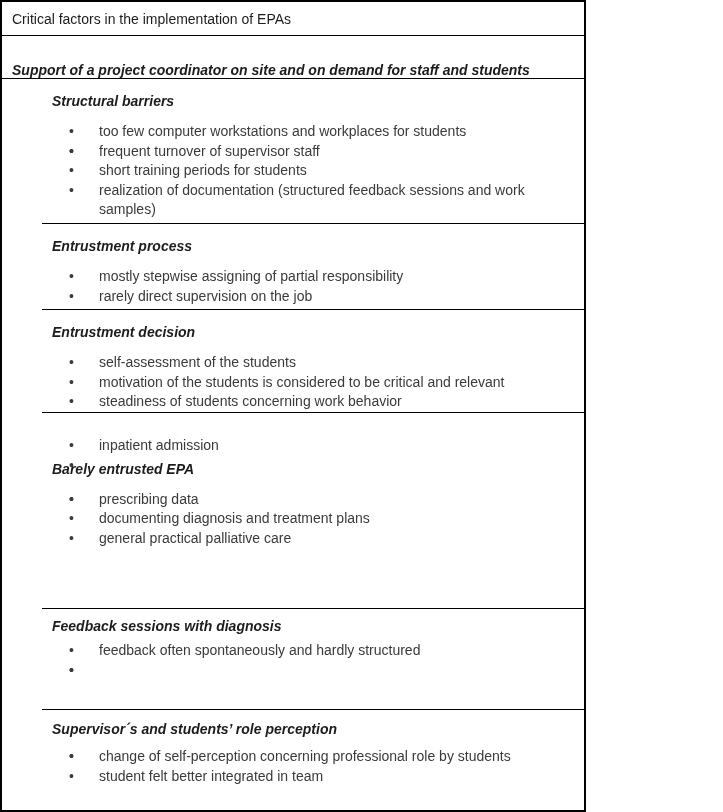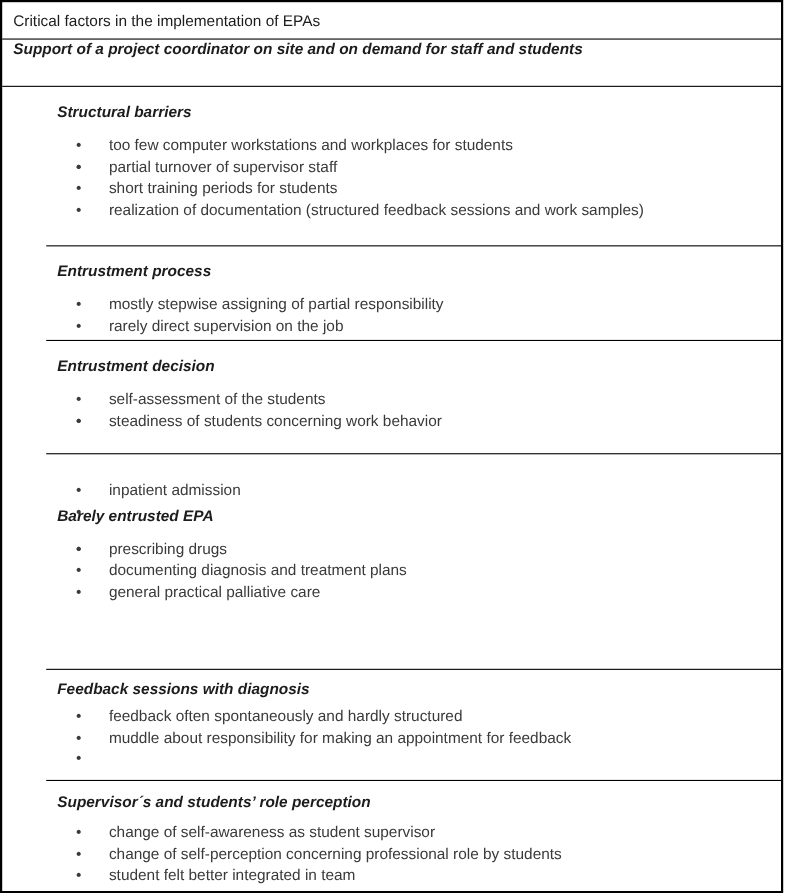--- a/index.html
+++ b/index.html
@@ -3,30 +3,30 @@
 <meta charset="utf-8">
 <style>
   :root{
     --border:#000000;
     --heading_text:#1c1c1c;
     --body_text:#3a3a3a;
     --background:#ffffff;
   }
   html,body{margin:0;padding:0;background:var(--background);}
   .table{
-    width:712px;height:812px;box-sizing:border-box;
+    width:586px;height:812px;box-sizing:border-box;
     border:2px solid var(--border);
     display:flex;flex-direction:column;
     font-family:"Liberation Sans","DejaVu Sans",sans-serif;
     background:var(--background);
   }
   .row{box-sizing:border-box;border-bottom:1px solid var(--border);padding:0 10px;overflow:hidden;}
   .row:last-child{border-bottom:none;}
   .title-row{height:34px;display:flex;align-items:center;font-size:14px;color:var(--heading_text);}
-  .subtitle-row{height:43px;display:flex;align-items:flex-start;font-size:14px;font-weight:bold;font-style:italic;color:var(--heading_text);}
+  .subtitle-row{height:43px;display:flex;align-items:flex-end;font-size:14px;font-weight:bold;font-style:italic;color:var(--heading_text);}
   .sec{padding-top:12px;margin-left:40px;}
   .heading{font-weight:bold;font-style:italic;font-size:14px;line-height:20px;color:var(--heading_text);}
   .heading.second{margin-top:3px;}
   .sec ul{list-style:none;margin:11px 0 0;padding:0;}
   .sec li{position:relative;padding-left:47px;line-height:19.5px;font-size:14px;color:var(--body_text);}
   .b{position:absolute;left:17px;top:0;}
   .h145{height:145px}.h86{height:86px}.h103{height:103px}
   .h196{height:196px}.h101{height:101px}.h100{height:100px}
   .r7{padding-top:7px}.r7 ul{margin-top:5px}
   .r8{padding-top:9px}.r8 ul{margin-top:8px}
@@ -42,68 +42,68 @@
 
   <div class="row subtitle-row">
     <span>Support of a project coordinator on site and on demand for staff and students</span>
   </div>
 
   <div class="row sec h145">
     <div class="heading">Structural barriers</div>
     <ul>
       <li><span class="b">•</span><span>too few computer workstations and workplaces for students</span></li>
       <li><span class="b">•</span></li>
-      <li><span class="b">•</span><span>partial turnover of supervisor staff</span></li>
+      <li><span class="b">•</span><span>frequent turnover of supervisor staff</span></li>
       <li><span class="b">•</span><span>short training periods for students</span></li>
       <li><span class="b">•</span><span>realization of documentation (structured feedback sessions and work samples)</span></li>
     </ul>
   </div>
 
   <div class="row sec h86">
     <div class="heading">Entrustment process</div>
     <ul>
       <li><span class="b">•</span><span>mostly stepwise assigning of partial responsibility</span></li>
       <li><span class="b">•</span><span>rarely direct supervision on the job</span></li>
     </ul>
   </div>
 
   <div class="row sec h103">
     <div class="heading">Entrustment decision</div>
     <ul>
       <li><span class="b">•</span><span>self-assessment of the students</span></li>
-      <li><span class="b">•</span></li>
+      <li><span class="b">•</span><span>motivation of the students is considered to be critical and relevant</span></li>
       <li><span class="b">•</span><span>steadiness of students concerning work behavior</span></li>
     </ul>
   </div>
 
   <div class="row sec h196">
     <ul>
       <li><span class="b">•</span><span>inpatient admission</span></li>
       <li><span class="b">•</span></li>
     </ul>
     <div class="heading second">Barely entrusted EPA</div>
     <ul>
       <li><span class="b">•</span></li>
-      <li><span class="b">•</span><span>prescribing drugs</span></li>
+      <li><span class="b">•</span><span>prescribing data</span></li>
       <li><span class="b">•</span><span>documenting diagnosis and treatment plans</span></li>
       <li><span class="b">•</span><span>general practical palliative care</span></li>
     </ul>
   </div>
 
   <div class="row sec h101 r7">
     <div class="heading">Feedback sessions with diagnosis</div>
     <ul>
       <li><span class="b">•</span><span>feedback often spontaneously and hardly structured</span></li>
-      <li><span class="b">•</span><span>muddle about responsibility for making an appointment for feedback</span></li>
+      <li><span class="b">•</span></li>
       <li><span class="b">•</span></li>
     </ul>
   </div>
 
   <div class="row sec h100 r8">
     <div class="heading">Supervisor´s and students’ role perception</div>
     <ul>
-      <li><span class="b">•</span><span>change of self-awareness as student supervisor</span></li>
+      <li><span class="b">•</span></li>
       <li><span class="b">•</span><span>change of self-perception concerning professional role by students</span></li>
       <li><span class="b">•</span><span>student felt better integrated in team</span></li>
     </ul>
   </div>
 
 </div>
 
 </body></html>

